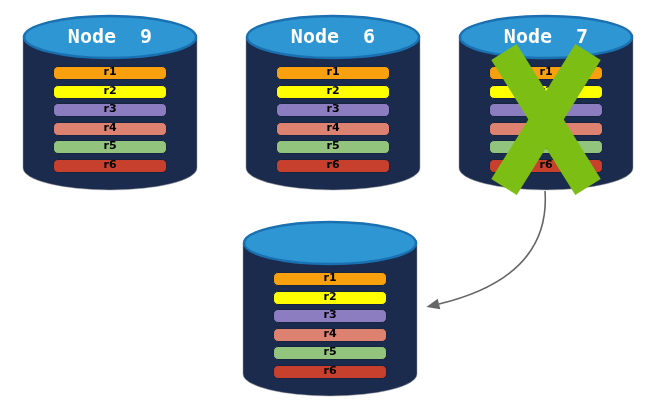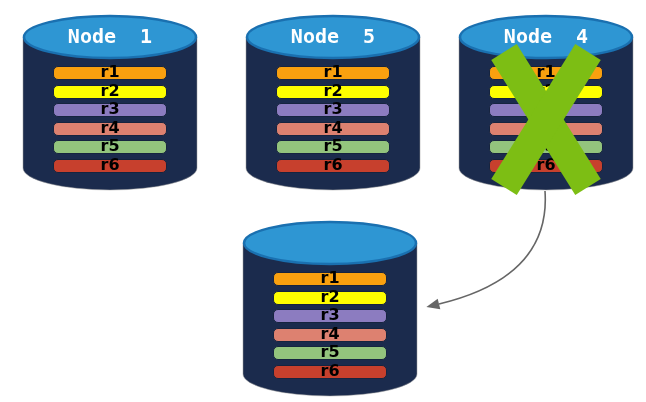--- a/index.html
+++ b/index.html
@@ -12,21 +12,21 @@
 
   .node-title{
     position:absolute;top:18px;left:0;right:0;text-align:center;
     color:#ffffff;font-family:"DejaVu Sans Mono",monospace;font-weight:bold;
     font-size:20px;line-height:23px;white-space:pre;
   }
 
   .bars{position:absolute;top:59px;left:31px;width:114px;display:flex;flex-direction:column;gap:4.5px;}
   .bar{
     box-sizing:border-box;height:14px;border:1.5px solid #16243F;border-radius:5px;
-    color:#000;font-family:"DejaVu Sans",sans-serif;font-weight:bold;font-size:16px;
+    color:#000;font-family:"DejaVu Sans",sans-serif;font-weight:bold;font-size:11px;
     line-height:10.5px;text-align:center;
   }
 
   .x-mark{position:absolute;left:32px;top:43px;width:112px;height:139px;}
   .x-mark svg{width:100%;height:100%;overflow:visible;}
   .x-mark line{stroke:#7DBE14;stroke-width:30;}
 
   .arrow-layer{position:absolute;left:0;top:0;pointer-events:none;}
   .arrow-path{fill:none;stroke:#666666;stroke-width:1.6;}
   .arrow-head{fill:#666666;}
@@ -34,53 +34,53 @@
 </head>
 <body>
 
 <div class="canvas">
 
   <div class="node" style="left:22px;top:7px">
     <svg class="cyl" viewBox="0 0 176 184">
       <path class="cyl-body" d="M1,30 L1,161 A87,22 0 0 0 175,161 L175,30 Z"></path>
       <ellipse class="cyl-top" cx="88" cy="30" rx="86" ry="21"></ellipse>
     </svg>
-    <div class="node-title">Node  1</div>
+    <div class="node-title">Node  9</div>
     <div class="bars">
       <div class="bar" style="background-color: rgb(249, 160, 15);">r1</div>
       <div class="bar" style="background-color: rgb(255, 255, 0);">r2</div>
       <div class="bar" style="background-color: rgb(140, 124, 192);">r3</div>
       <div class="bar" style="background-color: rgb(221, 129, 112);">r4</div>
       <div class="bar" style="background-color: rgb(147, 196, 125);">r5</div>
       <div class="bar" style="background-color: rgb(199, 64, 45);">r6</div>
     </div>
   </div>
 
   <div class="node" style="left:245px;top:7px">
     <svg class="cyl" viewBox="0 0 176 184">
       <path class="cyl-body" d="M1,30 L1,161 A87,22 0 0 0 175,161 L175,30 Z"></path>
       <ellipse class="cyl-top" cx="88" cy="30" rx="86" ry="21"></ellipse>
     </svg>
-    <div class="node-title">Node  5</div>
+    <div class="node-title">Node  6</div>
     <div class="bars">
       <div class="bar" style="background-color: rgb(249, 160, 15);">r1</div>
       <div class="bar" style="background-color: rgb(255, 255, 0);">r2</div>
       <div class="bar" style="background-color: rgb(140, 124, 192);">r3</div>
       <div class="bar" style="background-color: rgb(221, 129, 112);">r4</div>
       <div class="bar" style="background-color: rgb(147, 196, 125);">r5</div>
       <div class="bar" style="background-color: rgb(199, 64, 45);">r6</div>
     </div>
   </div>
 
   <div class="node" style="left:458px;top:7px">
     <svg class="cyl" viewBox="0 0 176 184">
       <path class="cyl-body" d="M1,30 L1,161 A87,22 0 0 0 175,161 L175,30 Z"></path>
       <ellipse class="cyl-top" cx="88" cy="30" rx="86" ry="21"></ellipse>
     </svg>
-    <div class="node-title">Node  4</div>
+    <div class="node-title">Node  7</div>
     <div class="bars">
       <div class="bar" style="background-color: rgb(249, 160, 15);">r1</div>
       <div class="bar" style="background-color: rgb(255, 255, 0);">r2</div>
       <div class="bar" style="background-color: rgb(140, 124, 192);">r3</div>
       <div class="bar" style="background-color: rgb(221, 129, 112);">r4</div>
       <div class="bar" style="background-color: rgb(147, 196, 125);">r5</div>
       <div class="bar" style="background-color: rgb(199, 64, 45);">r6</div>
     </div>
     <div class="x-mark">
       <svg viewBox="0 0 112 139">

